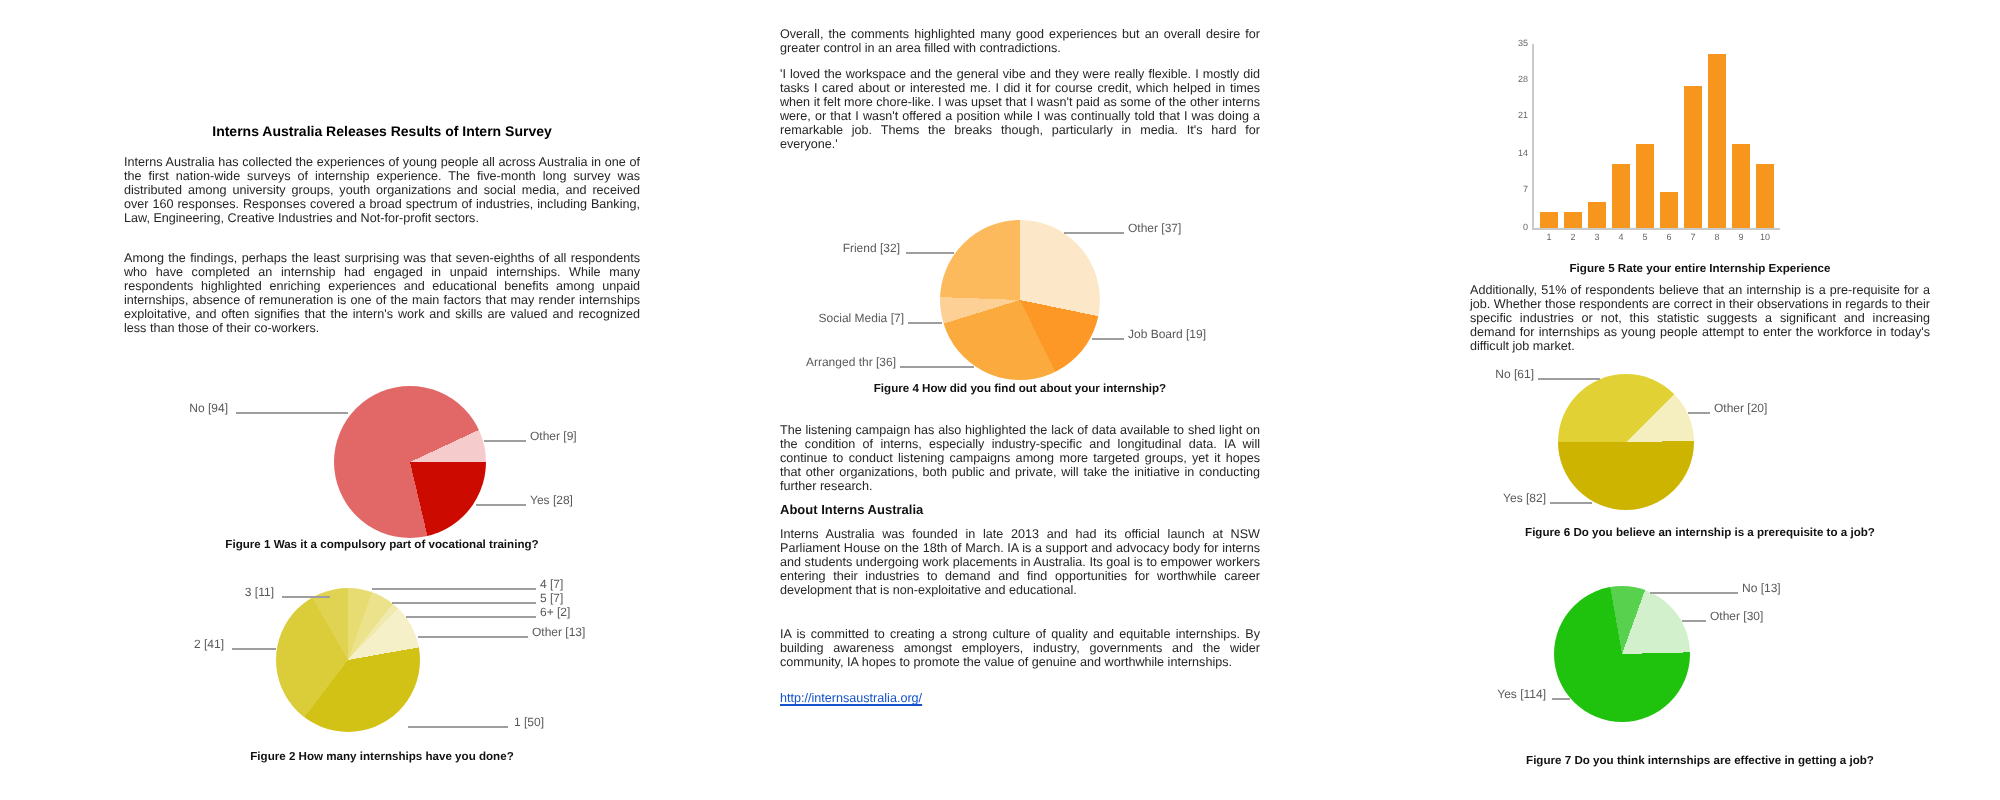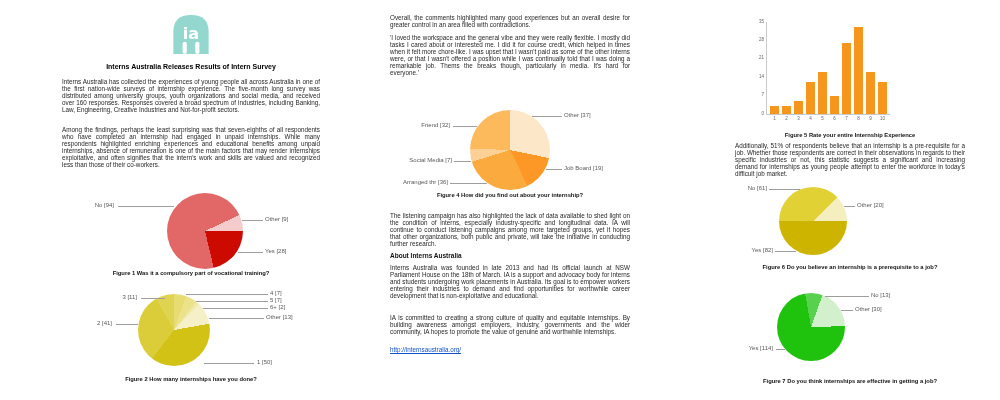--- a/index.html
+++ b/index.html
@@ -31,28 +31,20 @@
   .bar{width:9px;}
   .xlabels{position:absolute;left:14px;top:94px;display:flex;gap:3px;padding:0 3px;}
   .xlab{width:9px;text-align:center;font-size:4.5px;color:#666;}
 </style>
 </head>
 <body>
 
 <div class="canvas">
 
   <section class="page p1">
-    <div class="logo">
-      <svg width="46" height="46" viewBox="0 0 60 60">
-        <path d="M7 60 V31 Q7 9 30 9 Q53 9 53 31 V60 Z" fill="#93d7cf"></path>
-        <rect x="19" y="44" width="5.5" height="16" rx="2.7" fill="#ffffff"></rect>
-        <rect x="35.5" y="44" width="5.5" height="16" rx="2.7" fill="#ffffff"></rect>
-        <text x="30" y="40" text-anchor="middle" font-size="21" font-weight="bold" fill="#ffffff" font-family="DejaVu Sans, sans-serif">ia</text>
-      </svg>
-    </div>
     <h1 class="title">Interns Australia Releases Results of Intern Survey</h1>
     <p class="para" style="top:78px;">Interns Australia has collected the experiences of young people all across Australia in one of the first nation-wide surveys of internship experience. The five-month long survey was distributed among university groups, youth organizations and social media, and received over 160 responses. Responses covered a broad spectrum of industries, including Banking, Law, Engineering, Creative Industries and Not-for-profit sectors.</p>
     <p class="para" style="top:126px;">Among the findings, perhaps the least surprising was that seven-eighths of all respondents who have completed an internship had engaged in unpaid internships. While many respondents highlighted enriching experiences and educational benefits among unpaid internships, absence of remuneration is one of the main factors that may render internships exploitative, and often signifies that the intern's work and skills are valued and recognized less than those of their co-workers.</p>
 
     <figure class="fig" style="top:186px;height:96px;">
       <div class="pie" style="left: 105px; top: 7px; width: 76px; height: 76px; background: conic-gradient(from 65deg, rgb(245, 203, 203) 0deg, rgb(245, 203, 203) 24.7deg, rgb(204, 10, 0) 24.7deg, rgb(204, 10, 0) 101.7deg, rgb(226, 104, 104) 101.7deg, rgb(226, 104, 104) 360deg);"></div>
       <div class="leader" style="left:56px;top:20px;width:56px;"></div>
       <div class="plabel tr" style="left:8px;top:16px;width:44px;">No [94]</div>
       <div class="leader" style="left:180px;top:34px;width:21px;"></div>
       <div class="plabel" style="left:203px;top:30px;">Other [9]</div>

